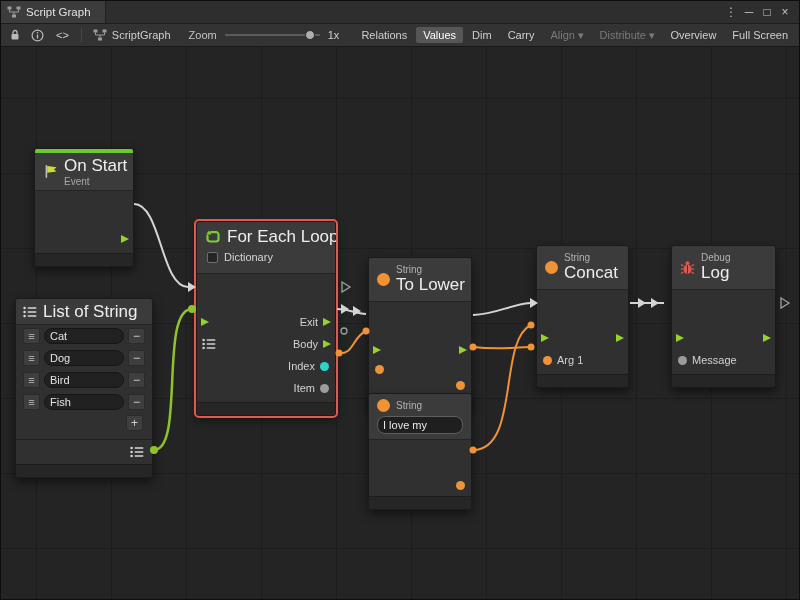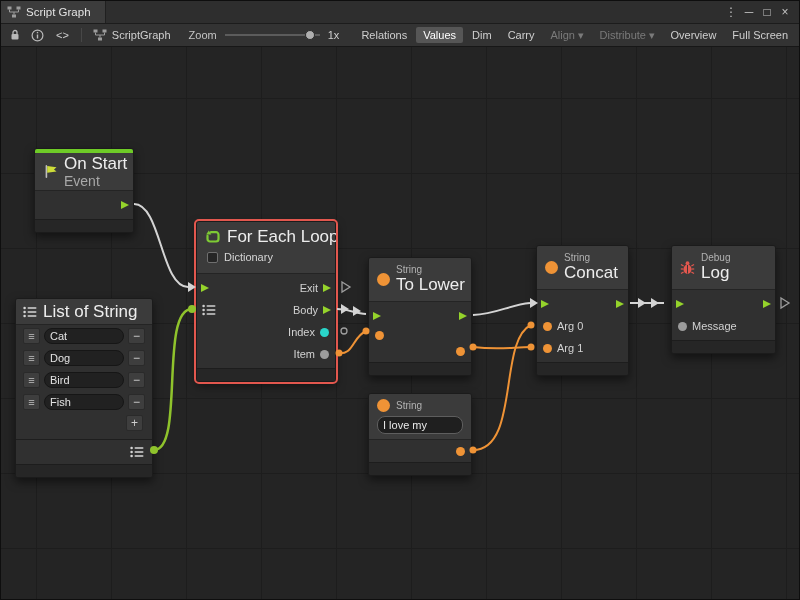--- a/index.html
+++ b/index.html
@@ -36,25 +36,25 @@
   
   .node{position:absolute;z-index:2;background:#303030;border:1px solid #1b1b1b;border-radius:3px;box-shadow:0 4px 10px rgba(0,0,0,.5);color:#dcdcdc;box-sizing:border-box;}
   .node.selected{outline:2px solid #e2574e;}
   .accent{height:4px;background:#6ecb27;border-radius:2px 2px 0 0;}
   .hdr{background:#3b3b3b;border-bottom:1px solid #242424;padding:5px 8px;display:flex;align-items:center;gap:6px;border-radius:2px 2px 0 0;box-sizing:border-box;}
   .hdr.col{flex-direction:column;align-items:stretch;gap:4px;}
   .hrow{display:flex;align-items:center;gap:6px;}
   .txt{display:flex;flex-direction:column;line-height:1.15;}
   .cat{font-size:10px;color:#b2b2b2;}
   .title{font-size:17px;color:#ededed;white-space:nowrap;}
-  .sub{font-size:14px;color:#a8a8a8;}
+  .sub{font-size:10px;color:#a8a8a8;}
   .h38{height:38px;} .h44{height:44px;} .h26{height:26px;padding:3px 7px;} .h52{height:52px;} .h46{height:46px;}
   .checkbox{width:11px;height:11px;background:#252525;border:1px solid #6f6f6f;border-radius:2px;margin-left:2px;box-sizing:border-box;}
   .cb-label{font-size:11px;color:#d6d6d6;}
-  .ports{padding:3px 0;}
+  .ports{padding:3px 0;margin-top:34px;}
   .prow{height:22px;display:flex;align-items:center;padding:0 7px;box-sizing:border-box;}
   .prow.slim{height:16px;}
   .pleft{display:flex;align-items:center;gap:5px;}
   .pright{margin-left:auto;display:flex;align-items:center;gap:5px;}
   .plabel{font-size:11px;color:#d2d2d2;white-space:nowrap;}
   .flow{width:0;height:0;border-top:4.5px solid transparent;border-bottom:4.5px solid transparent;border-left:8px solid #95d32b;}
   .flow.redge{margin-right:-3px;}
   .flow.ledge{margin-left:-3px;}
   .dot{width:9px;height:9px;border-radius:50%;}
   .dot.orange{background:#ef9336;}
@@ -368,26 +368,20 @@
           <span class="pleft">
               <span class="flow ledge"></span>
             </span>
           <span class="pright">
               <span class="flow redge"></span>
             </span>
         </div>
         <div class="prow">
           <span class="pleft">
               <span class="dot orange ledge"></span>
-              <span class="plabel">Arg 0</span>
-            </span>
-        </div>
-        <div class="prow">
-          <span class="pleft">
-              <span class="dot orange ledge"></span>
               <span class="plabel">Arg 1</span>
             </span>
         </div>
       </div>
       <div class="nfooter"></div>
     </div>
 
     <div class="node" style="left:670px;top:198px;width:105px">
       <div class="hdr h44">
         <span class="nicon">

